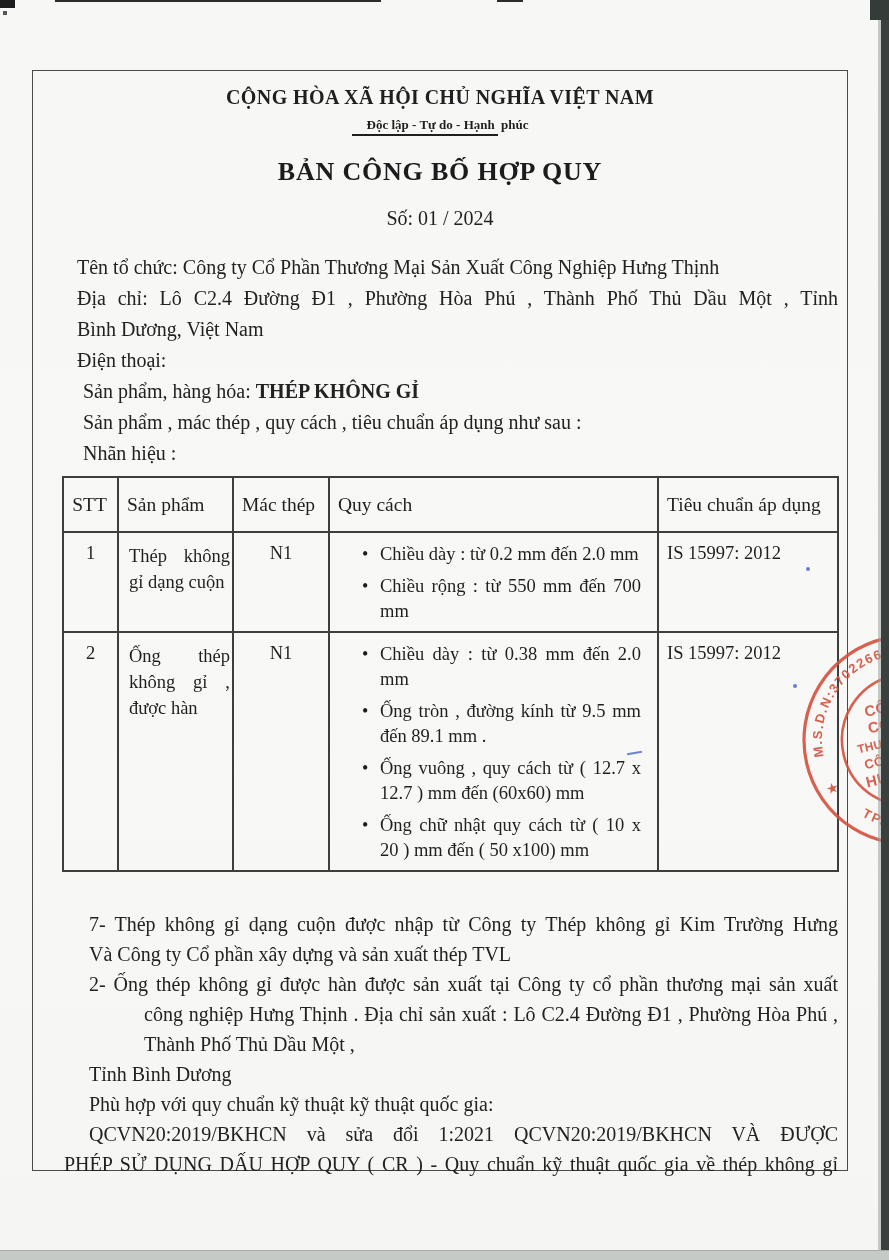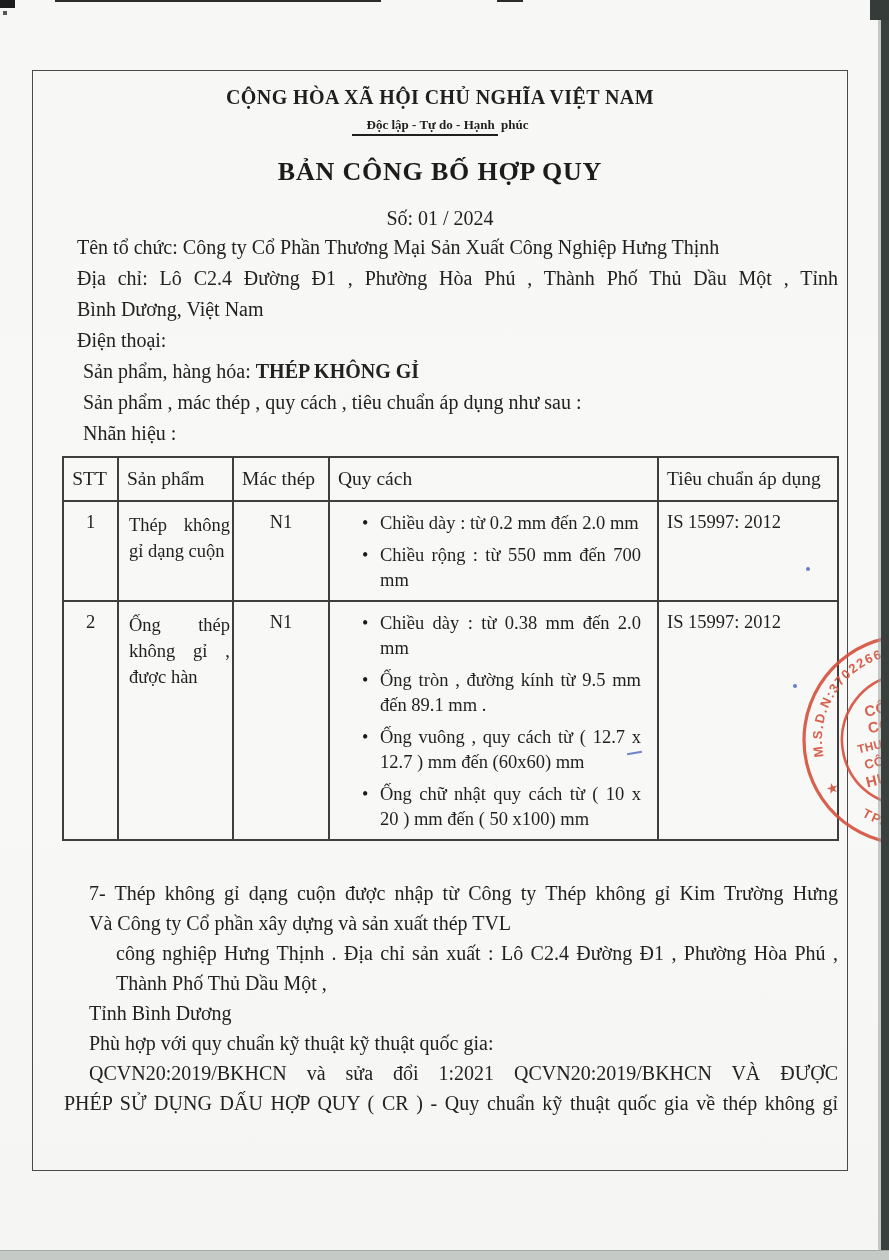--- a/index.html
+++ b/index.html
@@ -28,21 +28,21 @@
   }
   
   .hdr{padding-top:13px;text-align:center;}
   .nat-title{font-size:20px;font-weight:bold;line-height:27px;letter-spacing:.4px;color:#1f1f1f;}
   .motto{font-size:13px;font-weight:bold;line-height:27px;color:#1f1f1f;}
   .motto .u{border-bottom:2px solid #1f1f1f;padding:0 3px 2px 15px;}
   .doc-title{font-size:26px;font-weight:bold;line-height:33px;letter-spacing:.8px;margin:17px 0 0 0;color:#1c1c1c;}
   .doc-no{font-size:20px;line-height:28px;margin-top:16px;color:#1f1f1f;}
 
   
-  .info{margin-top:0;}
+  .info{margin-top:20px;}
   .para{font-size:20px;line-height:31px;margin-left:44px;margin-right:9px;color:#222;}
   .para.just{text-align:justify;text-align-last:justify;}
   .indent6{margin-left:50px;}
   .bold{font-weight:bold;}
 
   
   table.spec{border-collapse:collapse;margin-left:29px;margin-top:7px;table-layout:fixed;width:775px;
     font-size:18.5px;color:#1f1f1f;}
   table.spec td,table.spec th{border:2px solid #3e3e3e;vertical-align:top;font-weight:normal;overflow:hidden;}
   table.spec thead th{vertical-align:middle;text-align:left;padding:2px 4px 2px 8px;font-size:19.5px;}
@@ -51,21 +51,21 @@
   td.prod{padding:10px 2px 0 10px;text-align:justify;line-height:26px;}
   td.std{padding:10px 4px 0 8px;}
   td.qc{padding:9px 8px 0 0;}
   .qc-item{display:flex;margin:0 0 6px 32px;}
   .qc-dot{width:18px;flex:0 0 18px;font-size:18px;line-height:25.5px;color:#1b1b1b;text-align:left;}
   .qc-text{flex:1;text-align:justify;line-height:25.5px;padding-right:8px;}
 
   
   .notes{margin-top:37px;font-size:20px;line-height:30px;color:#222;}
   .nline{margin-left:56px;margin-right:9px;}
-  .nline.cont{margin-left:83px;}
+  .nline.cont{margin-left:111px;}
   .nline.wide{margin-left:31px;}
   .nline.spread{text-align:justify;text-align-last:justify;}
 
   
   .stamp{position:absolute;left:790px;top:620px;width:260px;height:260px;z-index:5;opacity:.9;}
   .stamp text{font-family:"Liberation Sans","DejaVu Sans",sans-serif;font-weight:bold;fill:#d5503c;}
 </style>
 </head>
 <body>
 
@@ -102,21 +102,21 @@
 
   <table class="spec">
     <colgroup>
         <col style="width:55px">
         <col style="width:115px">
         <col style="width:96px">
         <col style="width:329px">
         <col style="width:180px">
       </colgroup>
     <thead>
-      <tr style="height:44px">
+      <tr style="height:55px">
         <th class="c">STT</th>
         <th>Sản phẩm</th>
         <th>Mác thép</th>
         <th>Quy cách</th>
         <th>Tiêu chuẩn áp dụng</th>
       </tr>
     </thead>
     <tbody>
       <tr style="height:97px">
         <td class="c">1</td>
@@ -157,20 +157,21 @@
             </div>
         </td>
         <td class="std">IS 15997: 2012</td>
       </tr>
     </tbody>
   </table>
 
   <div class="notes">
     <div class="nline spread">7- Thép không gỉ dạng cuộn được nhập từ Công ty Thép không gỉ Kim Trường Hưng</div>
     <div class="nline">Và Công ty Cổ phần xây dựng và sản xuất thép TVL</div>
+    <div class="nline spread">2- Ống thép không gỉ được hàn được sản xuất tại Công ty cổ phần thương mại sản xuất</div>
     <div class="nline cont spread">công nghiệp Hưng Thịnh . Địa chỉ sản xuất : Lô C2.4 Đường Đ1 , Phường Hòa Phú ,</div>
     <div class="nline cont">Thành Phố Thủ Dầu Một ,</div>
     <div class="nline">Tỉnh Bình Dương</div>
     <div class="nline">Phù hợp với quy chuẩn kỹ thuật kỹ thuật quốc gia:</div>
     <div class="nline spread">QCVN20:2019/BKHCN và sửa đổi 1:2021 QCVN20:2019/BKHCN VÀ ĐƯỢC</div>
     <div class="nline wide spread">PHÉP SỬ DỤNG DẤU HỢP QUY ( CR ) -  Quy chuẩn kỹ thuật quốc gia về thép không gỉ</div>
   </div>
 
 </div>
 

